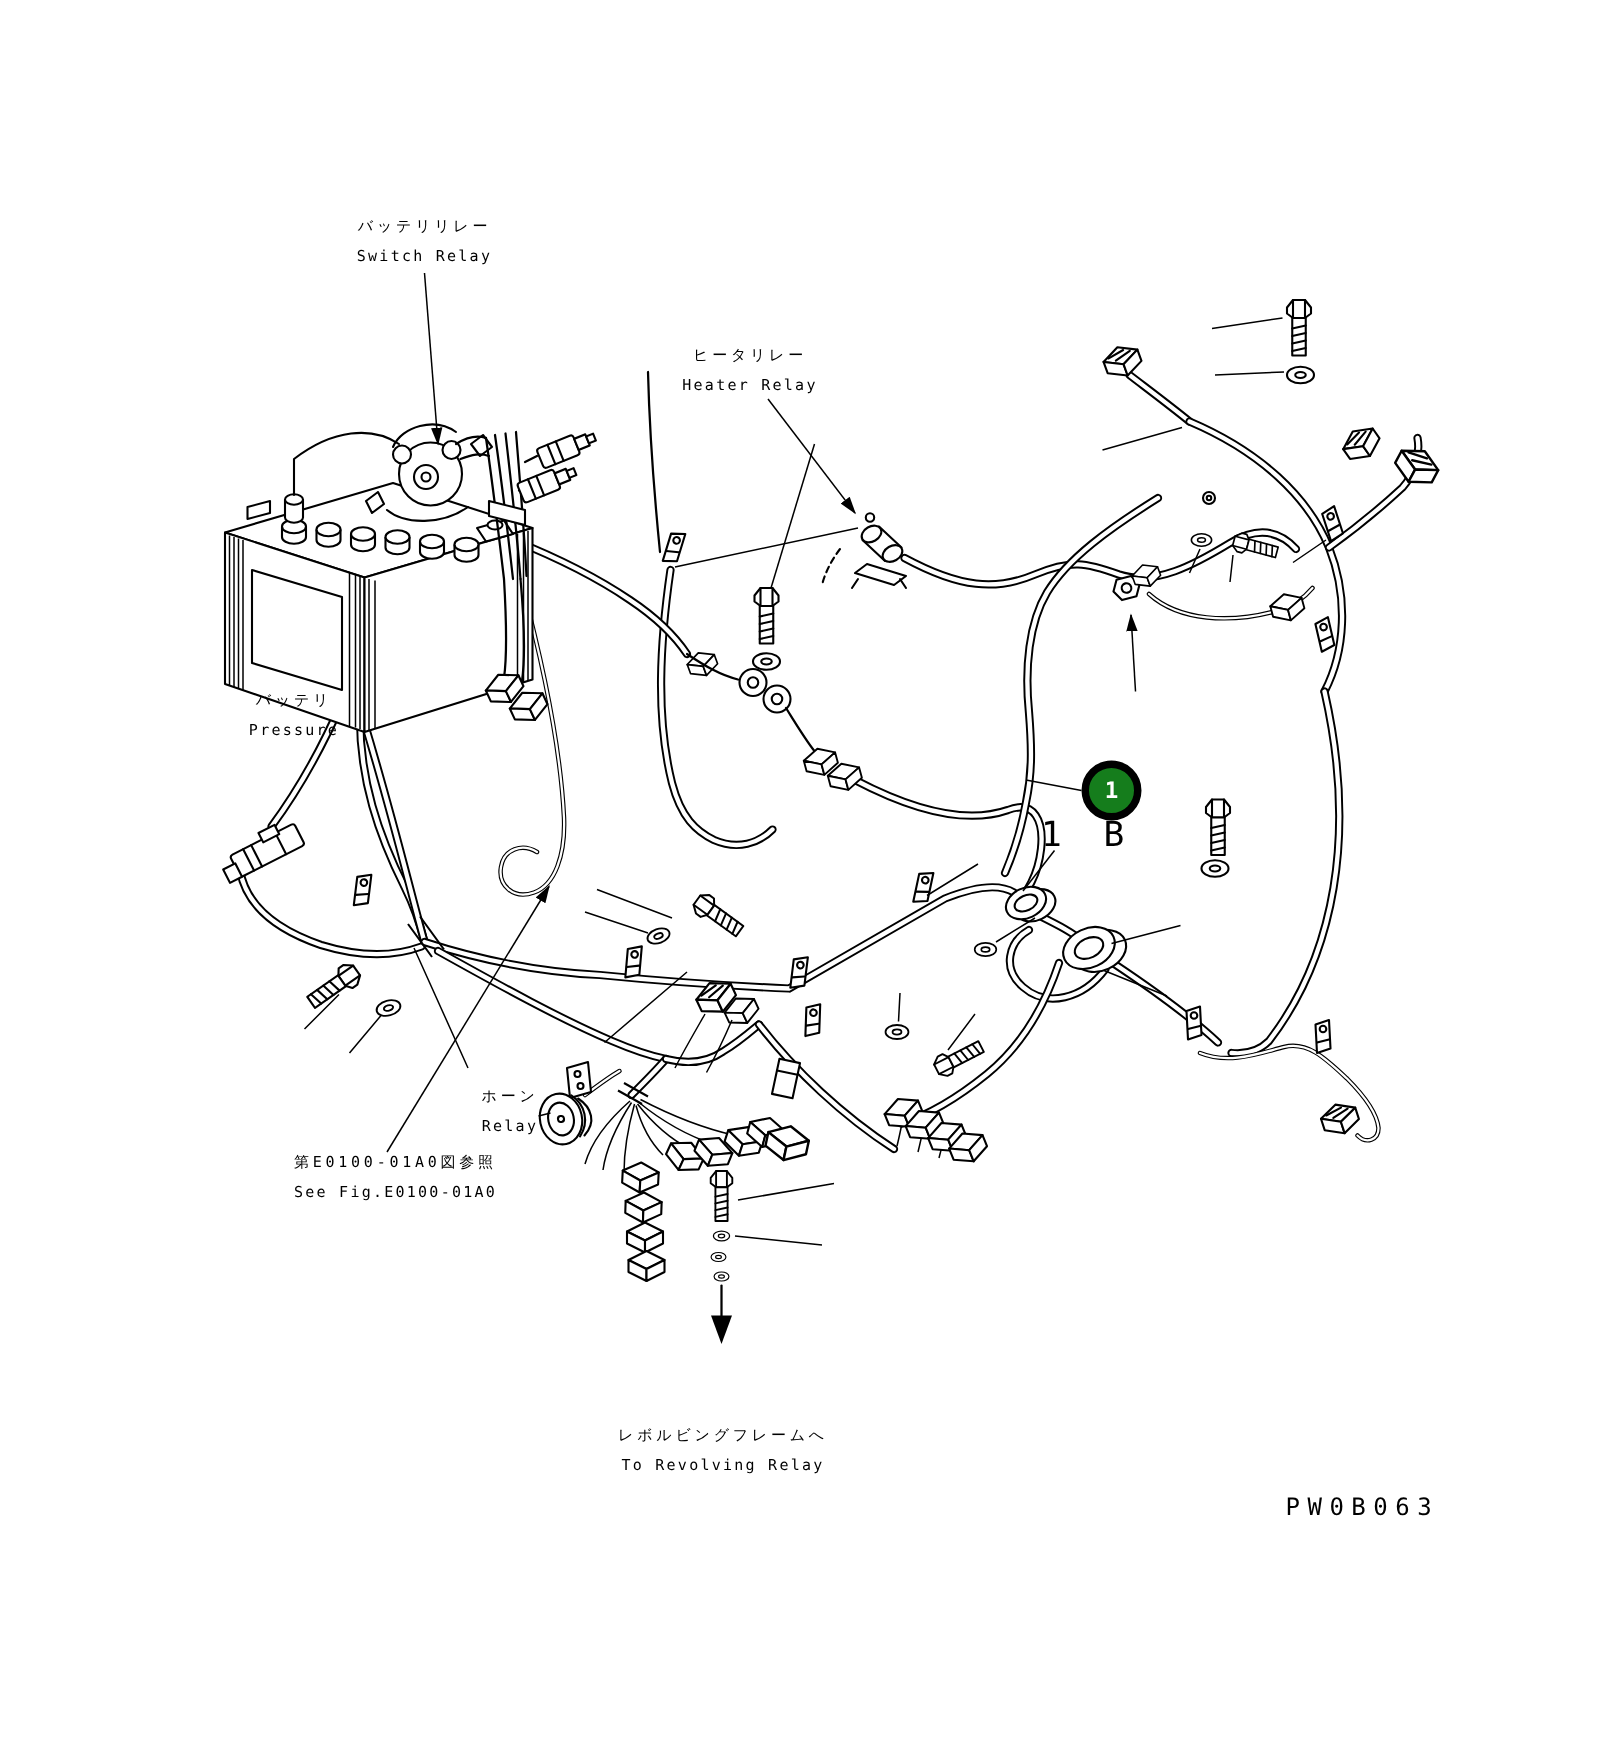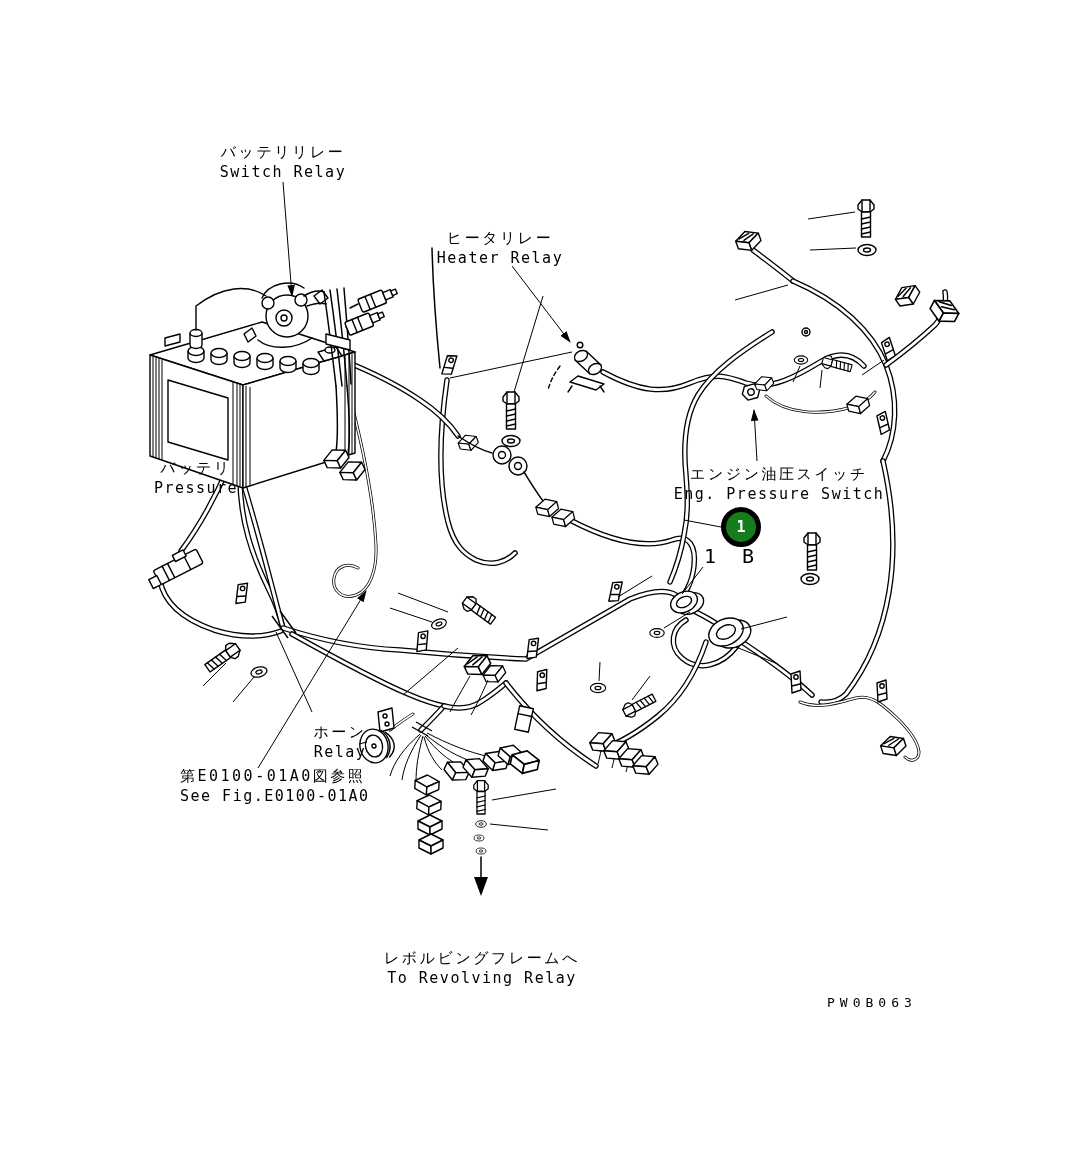--- a/index.html
+++ b/index.html
@@ -9,26 +9,26 @@
   
   .o{stroke:#000;fill:none;stroke-width:1.4;stroke-linecap:round;stroke-linejoin:round;}
   .w{stroke:#000;fill:#fff;stroke-width:1.4;stroke-linejoin:round;}
   .thin{stroke:#000;fill:none;stroke-width:1;}
   .med{stroke:#000;fill:none;stroke-width:1.5;stroke-linecap:round;}
   .tube{stroke:#000;fill:none;stroke-width:5.5;stroke-linecap:round;}
   .tube-inner{stroke:#fff;fill:none;stroke-width:2.9;stroke-linecap:round;}
   .wire{stroke:#000;fill:none;stroke-width:3;stroke-linecap:round;}
   .wire-inner{stroke:#fff;fill:none;stroke-width:1.5;stroke-linecap:round;}
   
-  .lbl{position:absolute;font-size:15px;letter-spacing:1.5px;line-height:20px;white-space:nowrap;}
+  .lbl{position:absolute;font-size:10px;letter-spacing:1.5px;line-height:20px;white-space:nowrap;}
   .lbl.center{transform:translateX(-50%);text-align:center;}
   .lbl span{display:block;}
   .lbl .jp{letter-spacing:2.5px;}
-  .ref1b{position:absolute;font-size:20px;letter-spacing:7px;padding-left:10px;}
-  .pn{position:absolute;font-size:13px;letter-spacing:5px;}
+  .ref1b{position:absolute;font-size:23px;letter-spacing:7px;}
+  .pn{position:absolute;font-size:16px;letter-spacing:5px;margin-left:30px;}
   .callout{position:absolute;width:30px;height:30px;border:5px solid #000;border-radius:50%;
            display:flex;align-items:center;justify-content:center;
            font-size:15px;font-weight:bold;cursor:pointer;}
 </style>
 </head>
 <body>
 
 <div class="stage" style="background: rgb(255, 255, 255);">
 
 <svg class="drawing" width="1076" height="1163" viewBox="0 0 1076 1163" xmlns="http://www.w3.org/2000/svg">
@@ -353,31 +353,27 @@
 <div class="lbl center" style="left:500px;top:228px">
   <span class="jp">ヒータリレー</span>
   <span>Heater Relay</span>
 </div>
 
 <div class="lbl center" style="left:196px;top:458px">
   <span class="jp">バッテリ</span>
   <span>Pressure</span>
 </div>
 
-<div class="lbl center" style="left:779px;top:464px">
-  <span class="jp">エンジン油圧スイッチ</span>
-  <span>Eng. Pressure Switch</span>
-</div>
 
 <div class="lbl center" style="left:340px;top:722px">
   <span class="jp">ホーン</span>
   <span>Relay</span>
 </div>
 
-<div class="lbl" style="left:180px;top:766px">
+<div class="lbl" style="left:196px;top:766px">
   <span class="jp">第E0100-01A0図参照</span>
   <span>See Fig.E0100-01A0</span>
 </div>
 
 <div class="lbl center" style="left:482px;top:948px">
   <span class="jp">レボルビングフレームへ</span>
   <span>To Revolving Relay</span>
 </div>
 
 <div class="ref1b" style="left:694px;top:544px">1 B</div>

